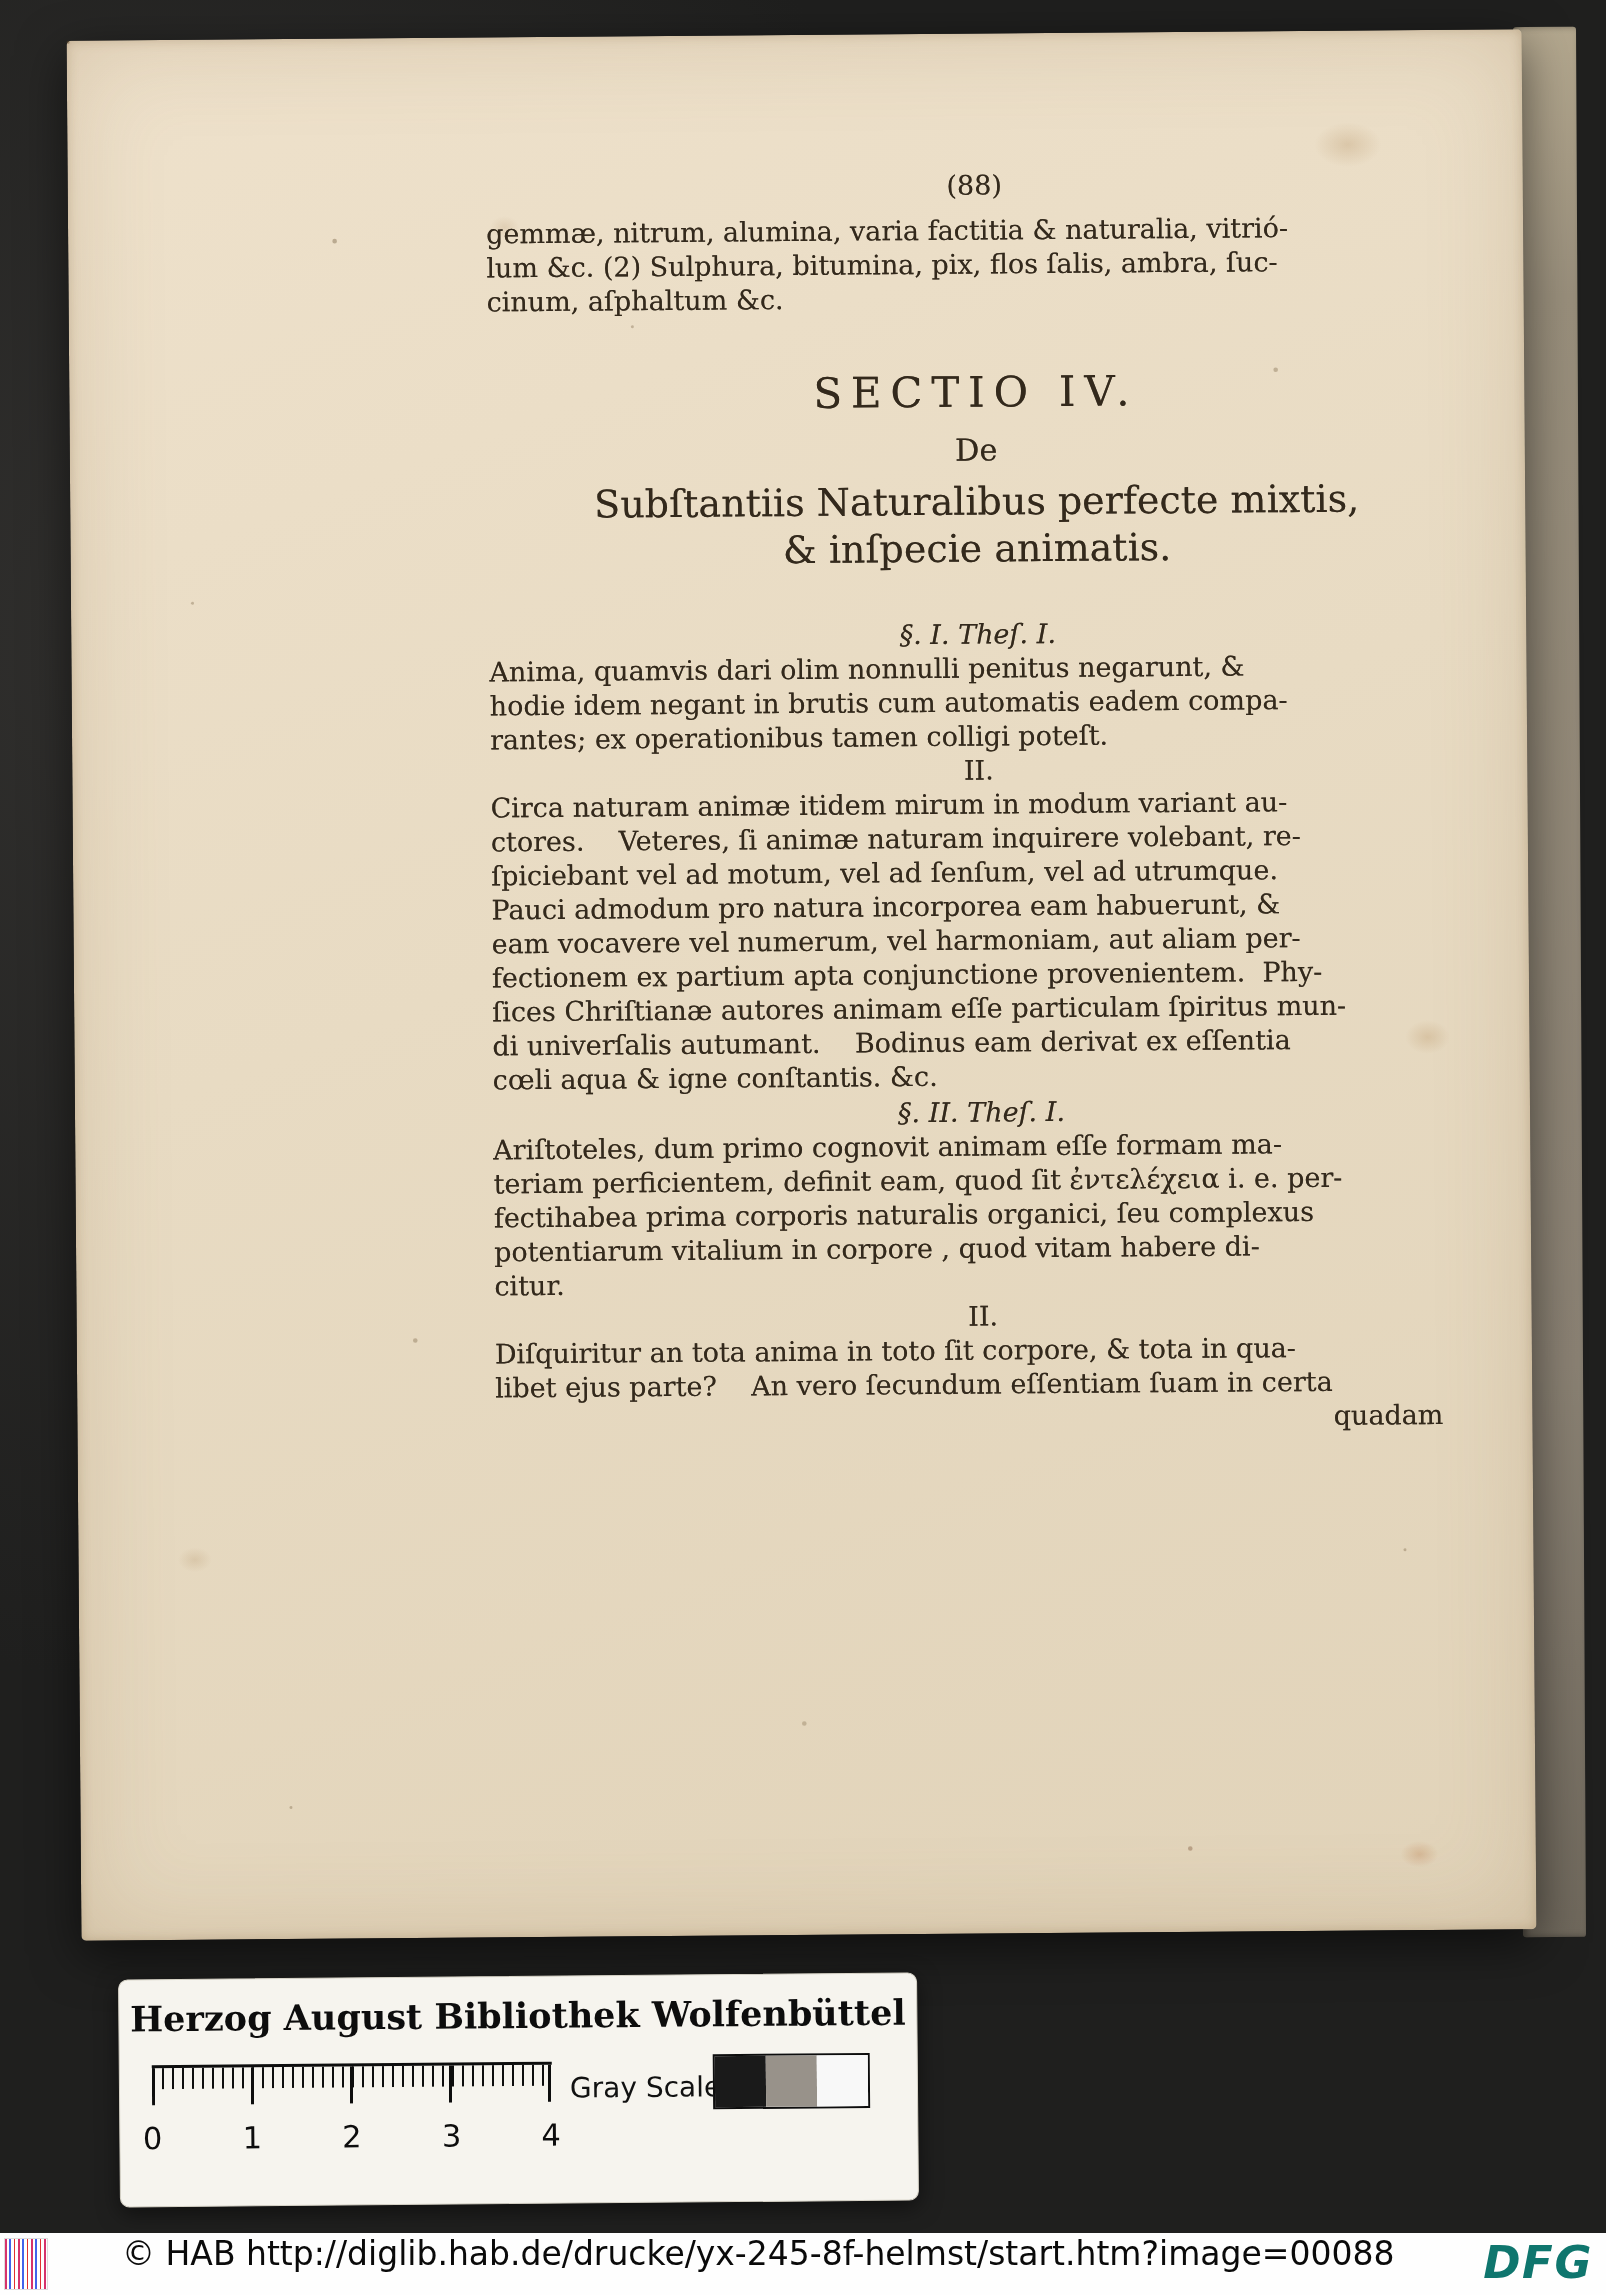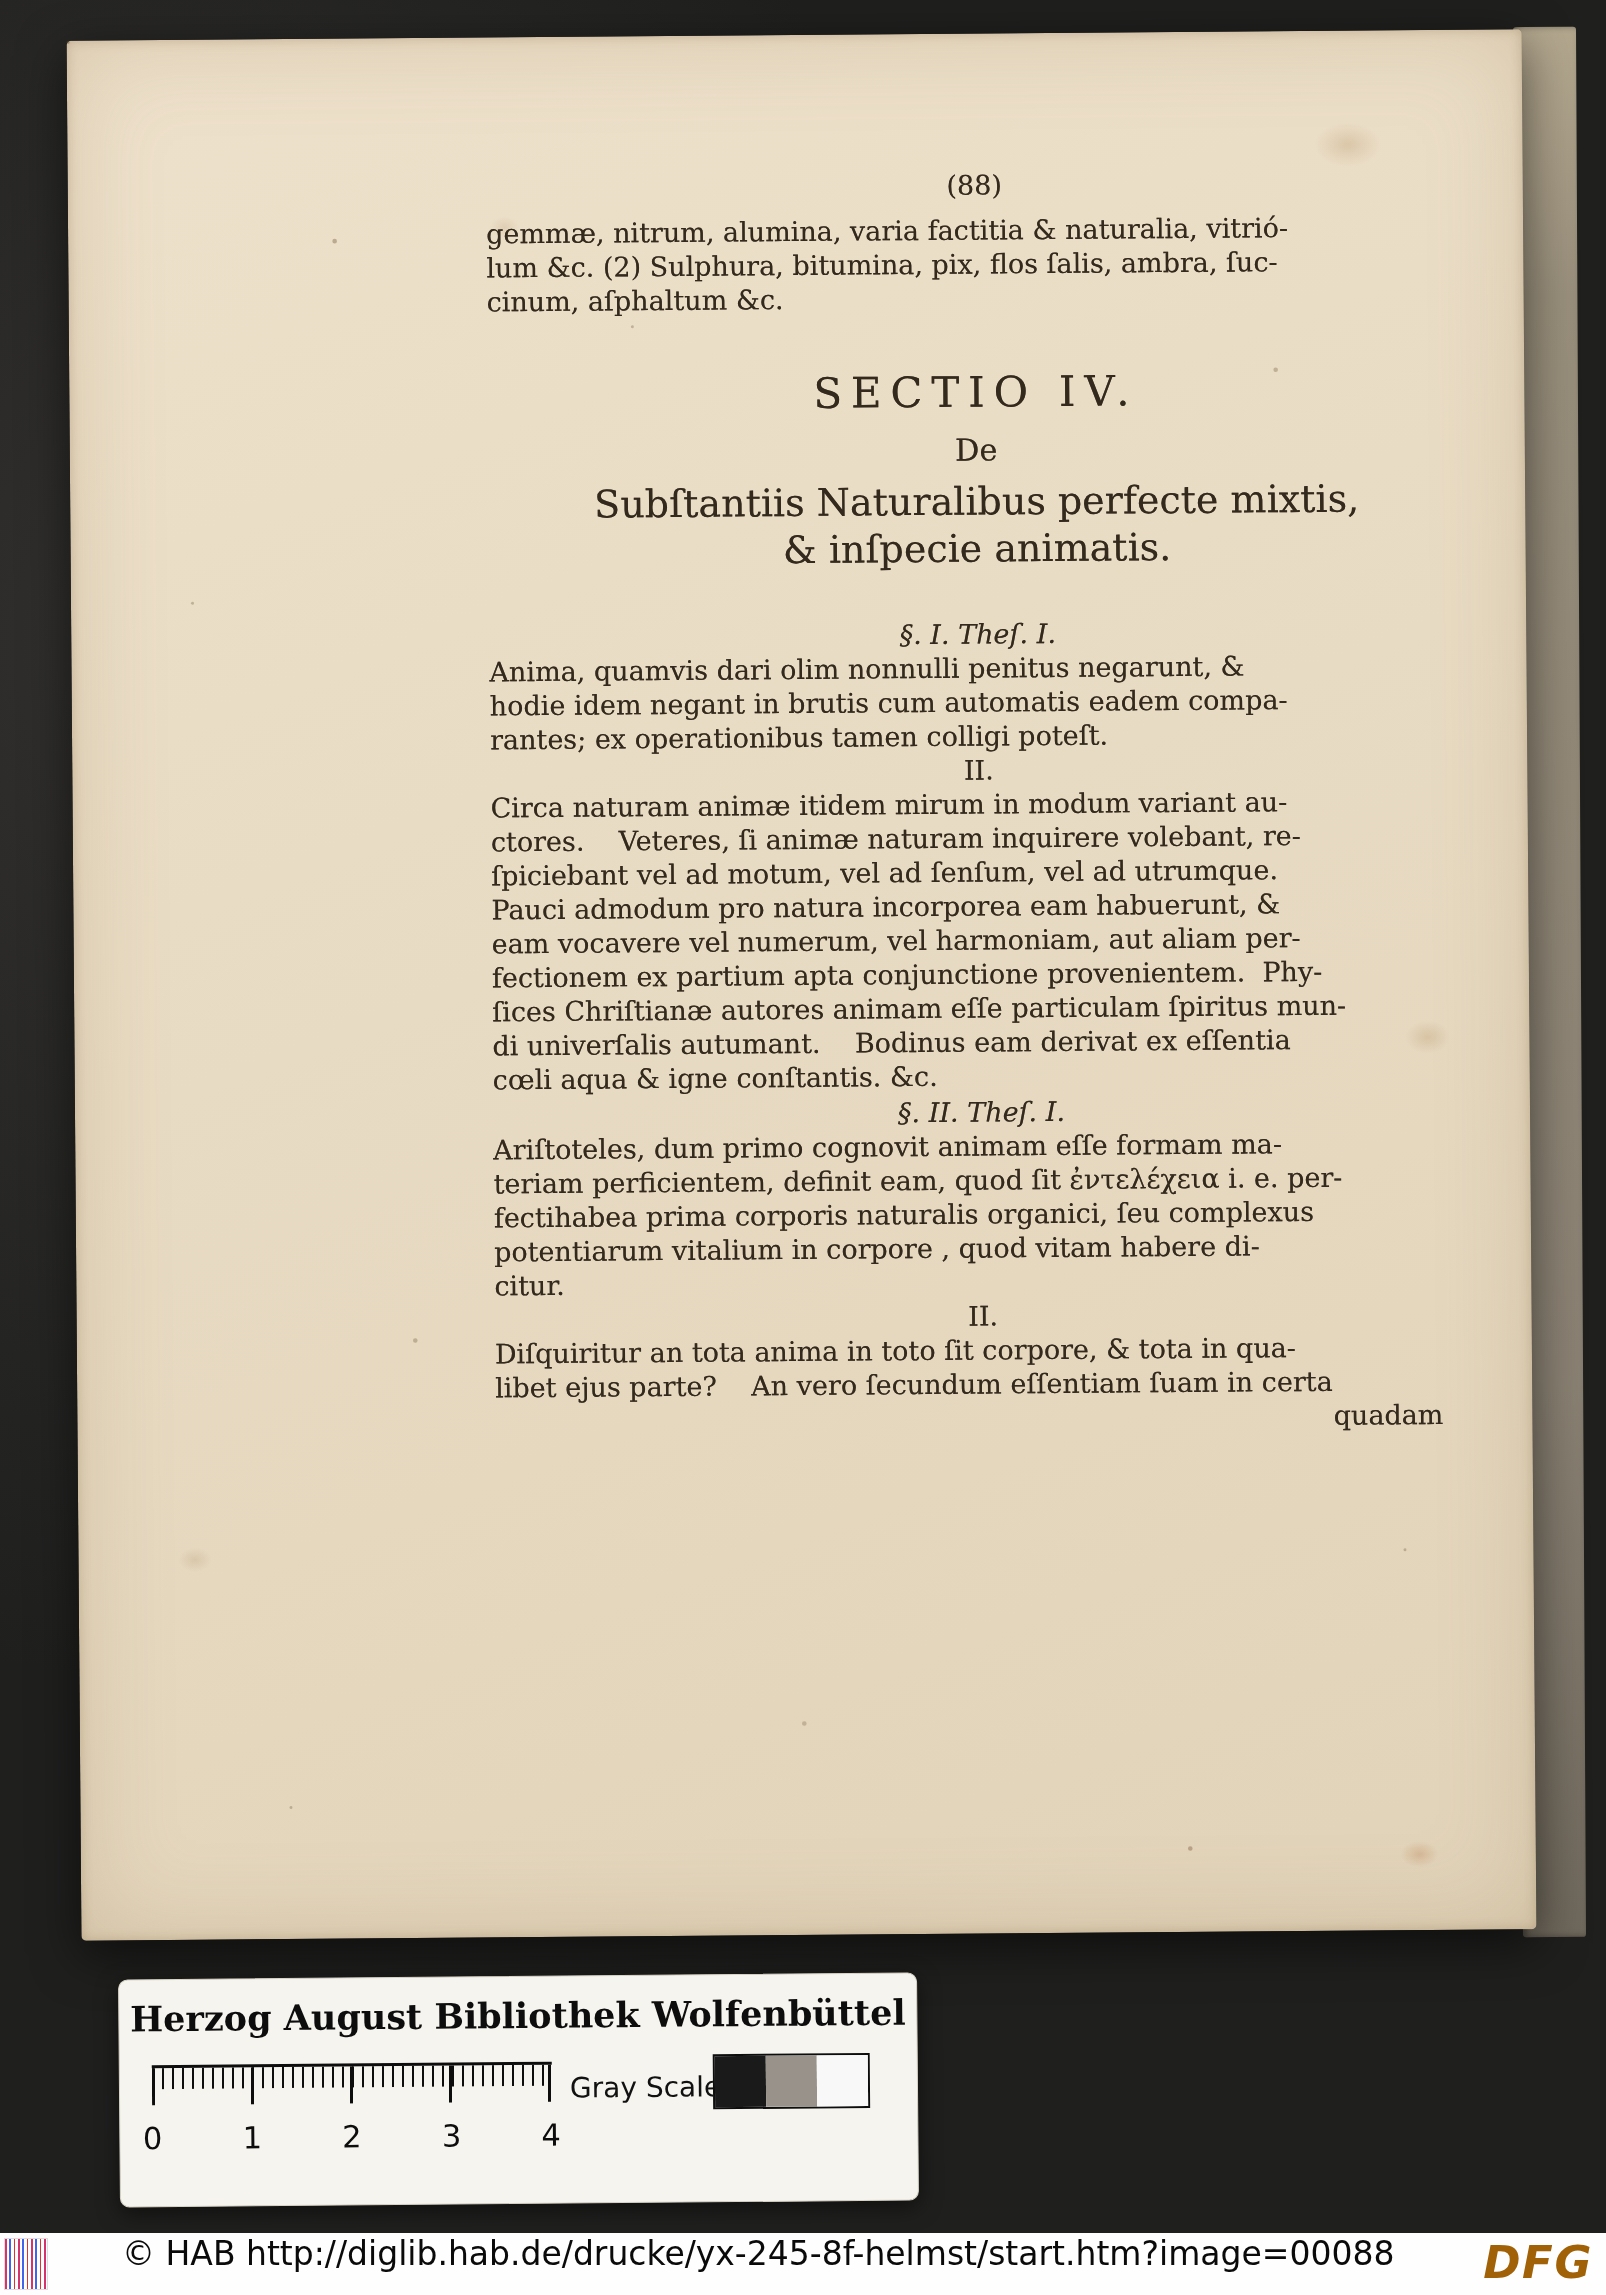--- a/index.html
+++ b/index.html
@@ -158,18 +158,18 @@
     <div class="grayscale-label">Gray Scale</div>
     <div class="swatches">
         <div class="swatch" style="background: rgb(26, 26, 26);"></div>
         <div class="swatch" style="background: rgb(152, 146, 138);"></div>
         <div class="swatch" style="background: rgb(248, 248, 248);"></div>
       </div>
   </div>
 
   <div class="footer">
     <div class="footer-text">© HAB http://diglib.hab.de/drucke/yx-245-8f-helmst/start.htm?image=00088</div>
-    <div class="dfg" style="color: #a16207;">DFG</div>
+    <div class="dfg" style="color: #0f766e;">DFG</div>
   </div>
   <div class="barcode"></div>
 
 </div>
 
 
 </body></html>

